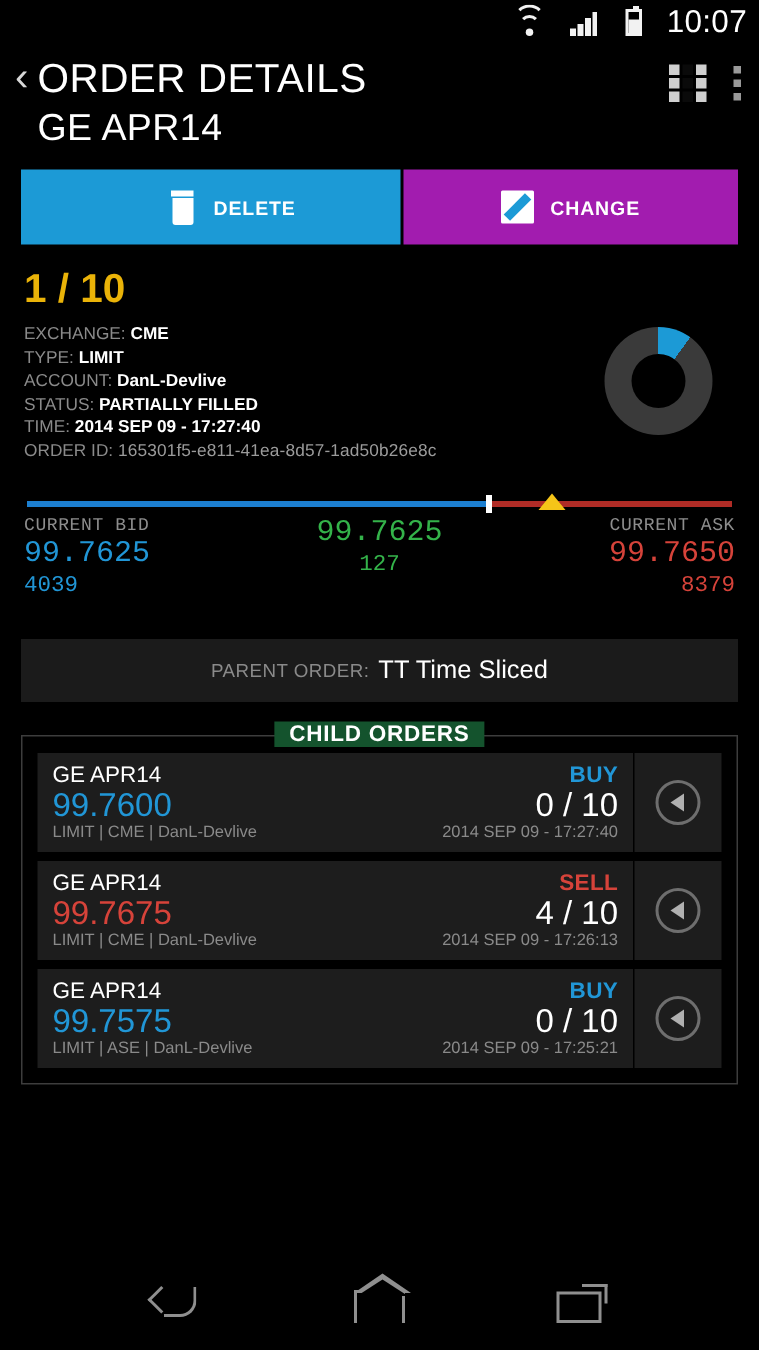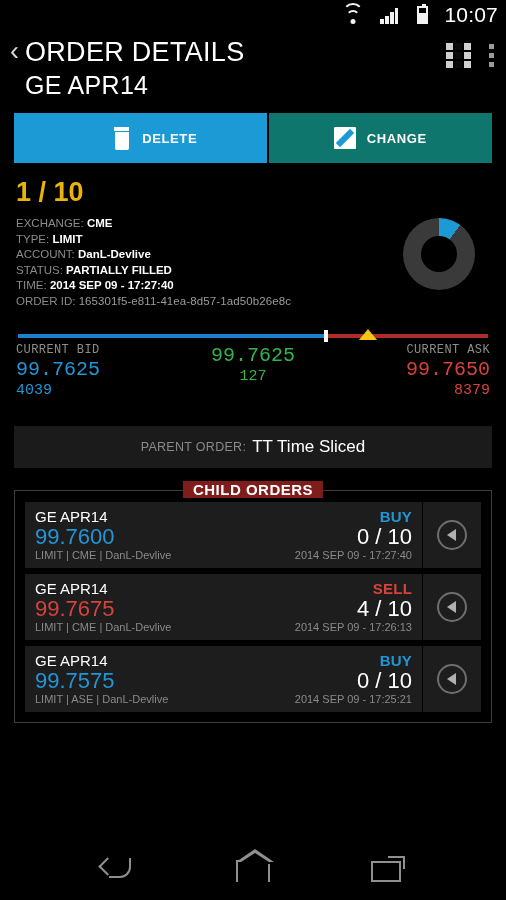--- a/index.html
+++ b/index.html
@@ -155,21 +155,21 @@
   .parent-label { font-size:12.5px; color:#8a8a8a; letter-spacing:.3px; }
   .parent-value { font-size:17px; color:#fff; }
 
   
   .child-section { margin:22px 14px 0 14px; position:relative; }
   .child-frame {
     border:1px solid #3d3d3d; padding:11px 10px 10px 10px;
   }
   .child-legend {
     position:absolute; top:-9px; left:50%; transform:translateX(-50%);
-    background:#7f1d1d; padding:0 10px; font-size:15px; font-weight:bold;
+    background:#14532d; padding:0 10px; font-size:15px; font-weight:bold;
     letter-spacing:.5px; white-space:nowrap;
   }
   .child-row {
     display:flex; background:#1d1d1d; margin-bottom:6px; height:66px;
   }
   .child-row:last-child { margin-bottom:0; }
   .child-main {
     flex:1; padding:6px 10px 0 10px; position:relative;
     border-right:1px solid #000;
   }
@@ -285,21 +285,21 @@
         <s></s>
     </span>
   </div>
 </div>
 
 <div class="actions">
   <div class="action-btn" style="background: rgb(28, 154, 214); padding-left: 29px;">
     <span class="trash-icon"></span>
     <span class="action-label">DELETE</span>
   </div>
-  <div class="action-btn" style="background: #0f766e; align-items: center;">
+  <div class="action-btn" style="background: #a21caf; align-items: center;">
     <span class="pencil-icon" style="--accent: #1c9ad6;"></span>
     <span class="action-label">CHANGE</span>
   </div>
 </div>
 
 <div class="summary">
   <div class="summary-top">
     <div class="qty-big">1 / 10</div>
   </div>
 

